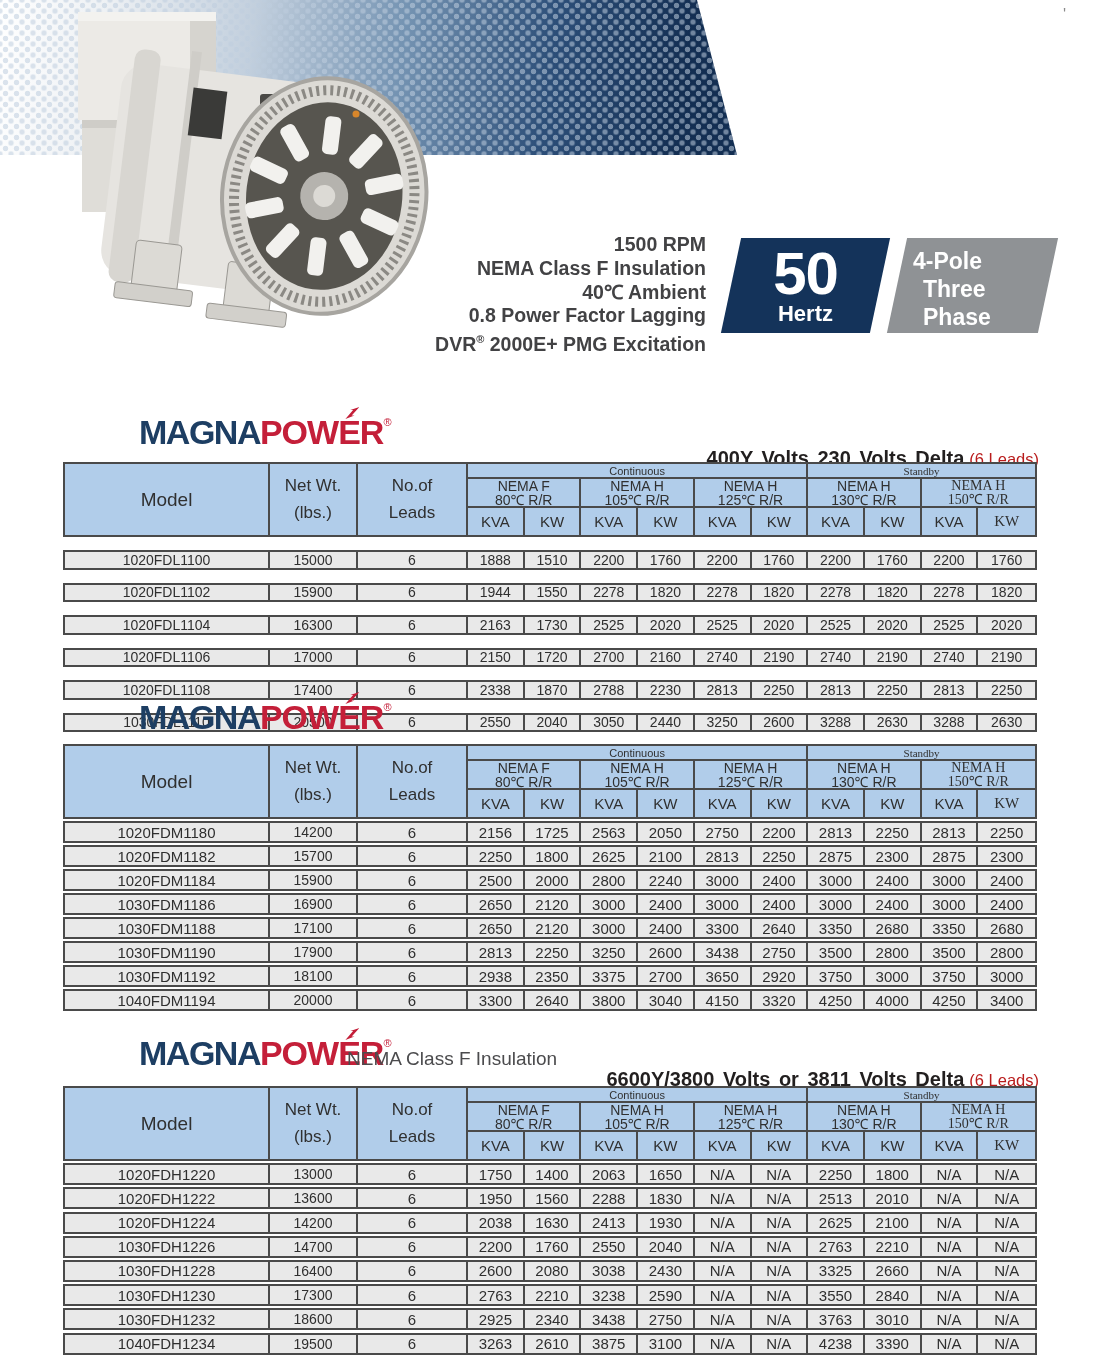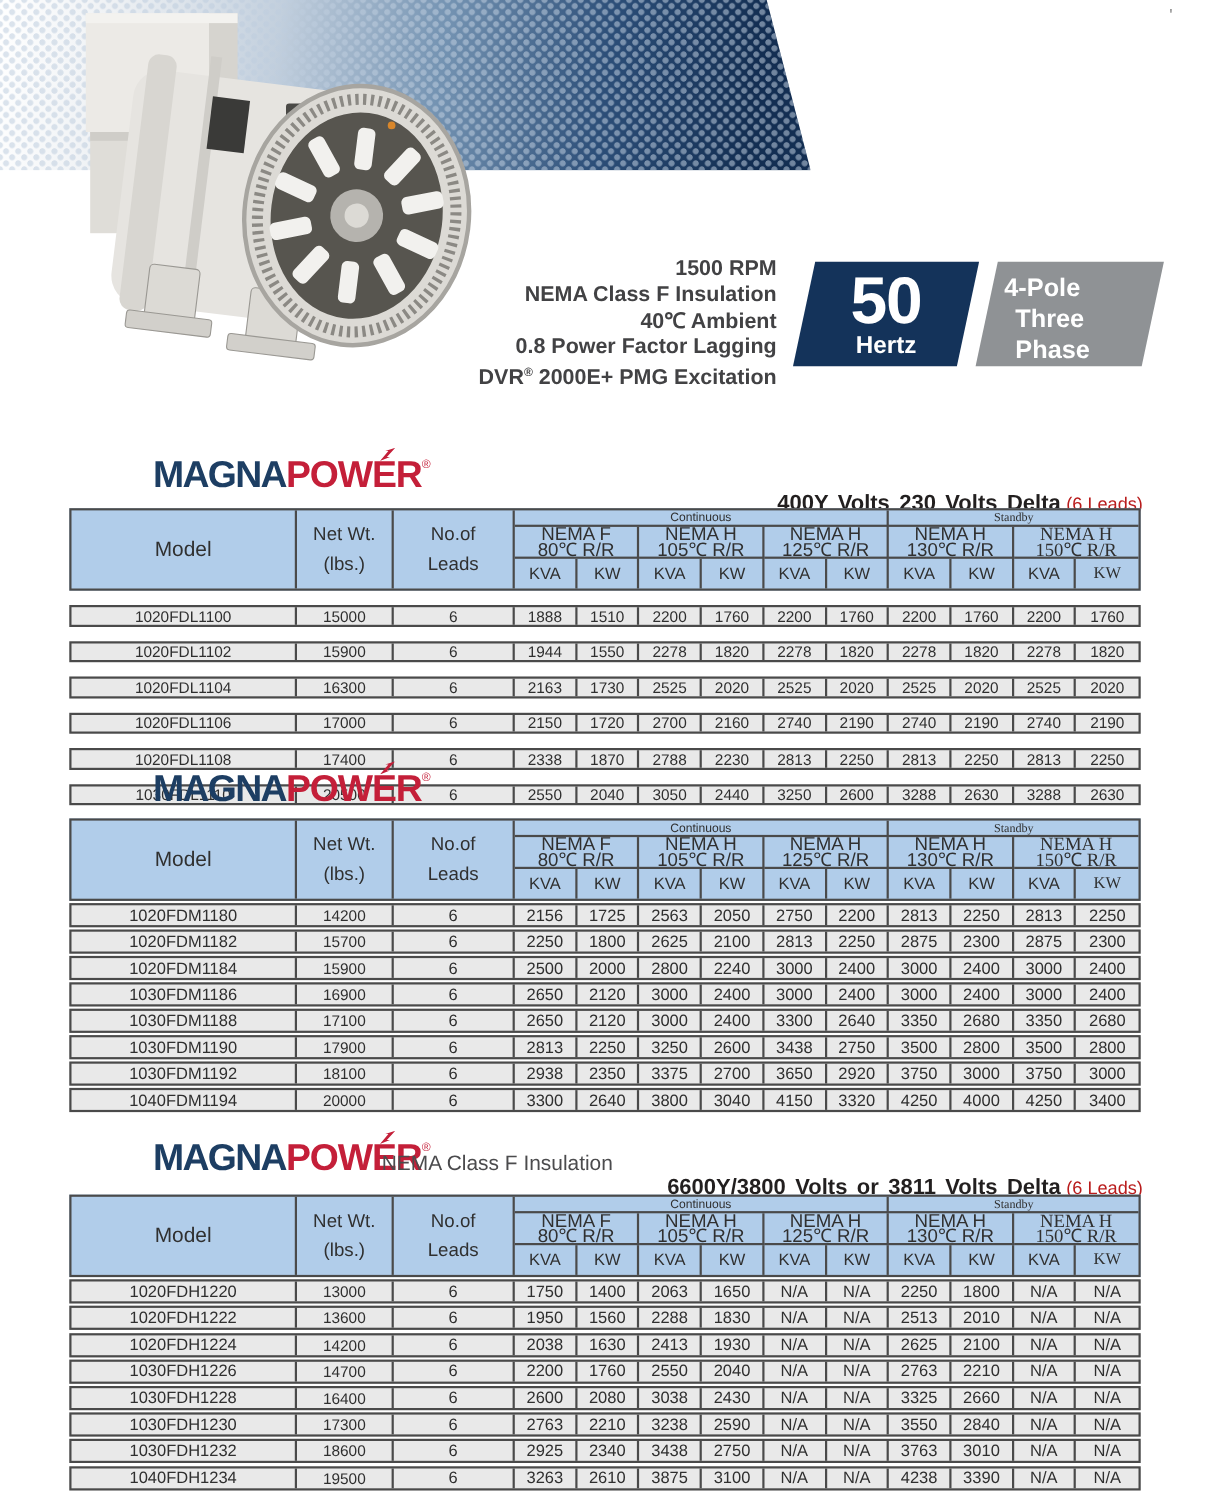--- a/index.html
+++ b/index.html
@@ -63,21 +63,21 @@
   }
   .hcell { display:flex; flex-direction:column; justify-content:center; align-items:center;
            border-right:2px solid #4a4a4a; border-bottom:2px solid #4a4a4a; text-align:center; }
   .hcell.last { border-right:none;font-family:Liberation Serif, serif; }
   .hcell.nb { border-bottom:none; }
   .c-model { font-size:19px; }
   .c-two { font-size:17px; }
   .c-two div { line-height:20px; }
   .c-two div:first-child { margin-bottom:7px; }
   .c-band { font-size:11px; line-height:12px; }
-  .c-grp { font-size:17px; line-height:14px; }
+  .c-grp { font-size:14px; line-height:14px; }
   .c-unit { font-size:15px; }
 
   .tbody { width:974px; }
   .row { display:grid; grid-template-columns:205px 88px 110px repeat(10,1fr);
          background:#e9e9e9; border:2px solid #4a4a4a; }
   .cell { display:flex; align-items:center; justify-content:center;
           border-right:2px solid #4a4a4a; color:#2f2f2f; overflow:hidden; }
   .cell:last-child { border-right:none; }
   .cell.netwt { font-size:13.5px; }
   .table[data-table="0"] .row { height:19.5px; margin-top:13px; }

